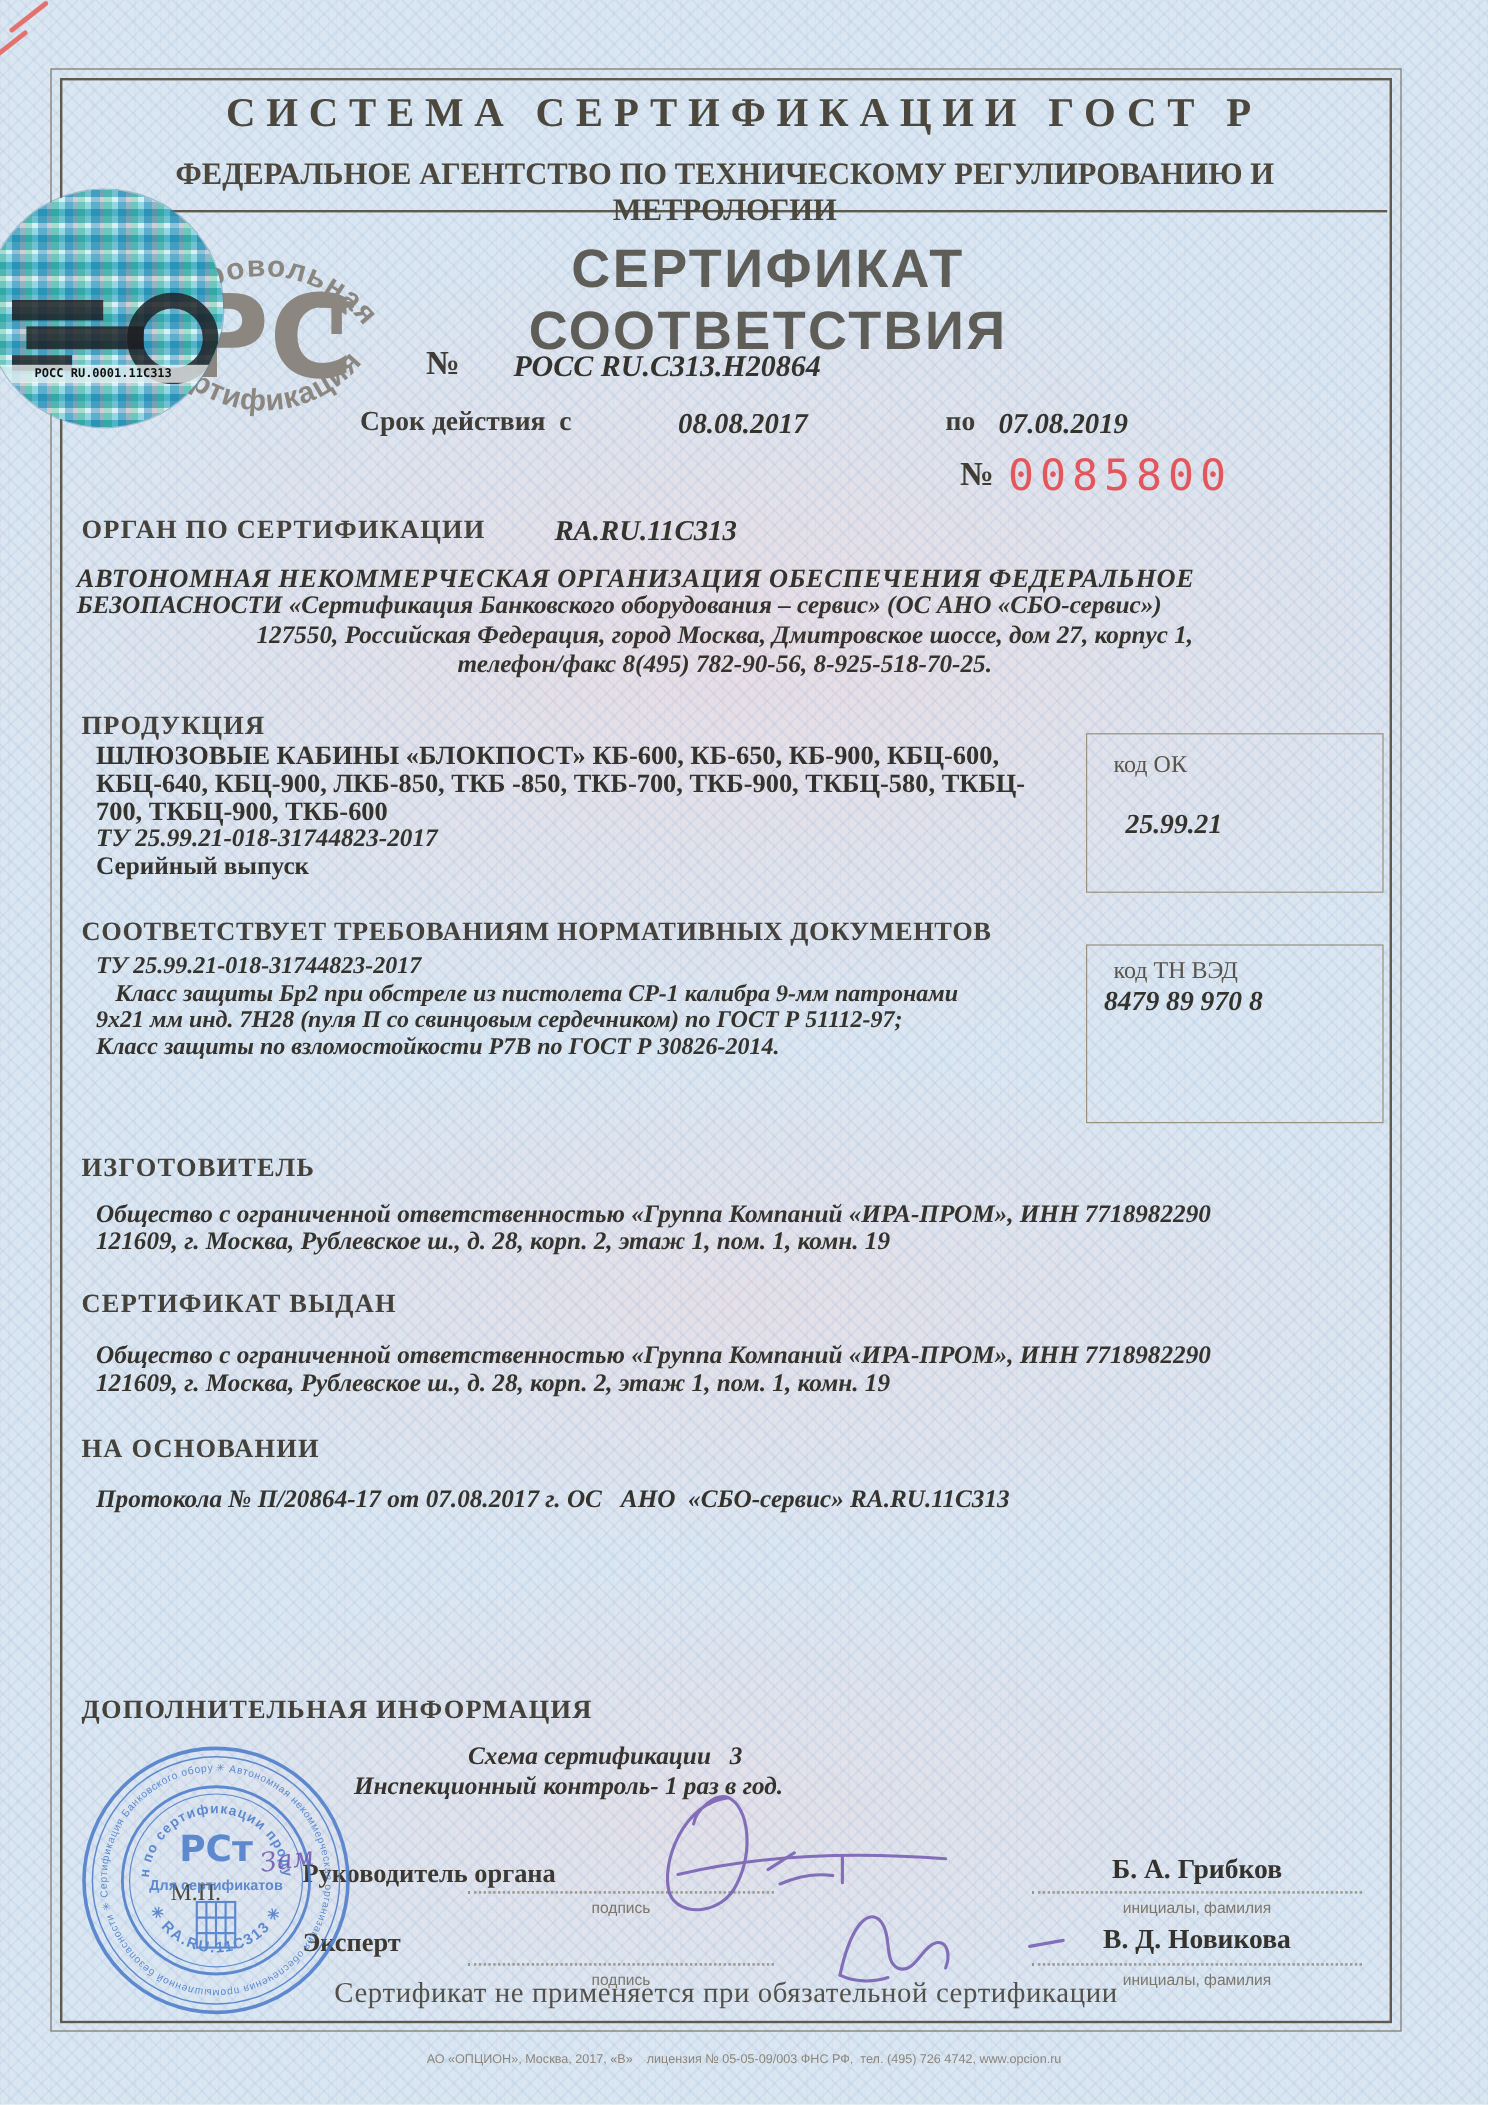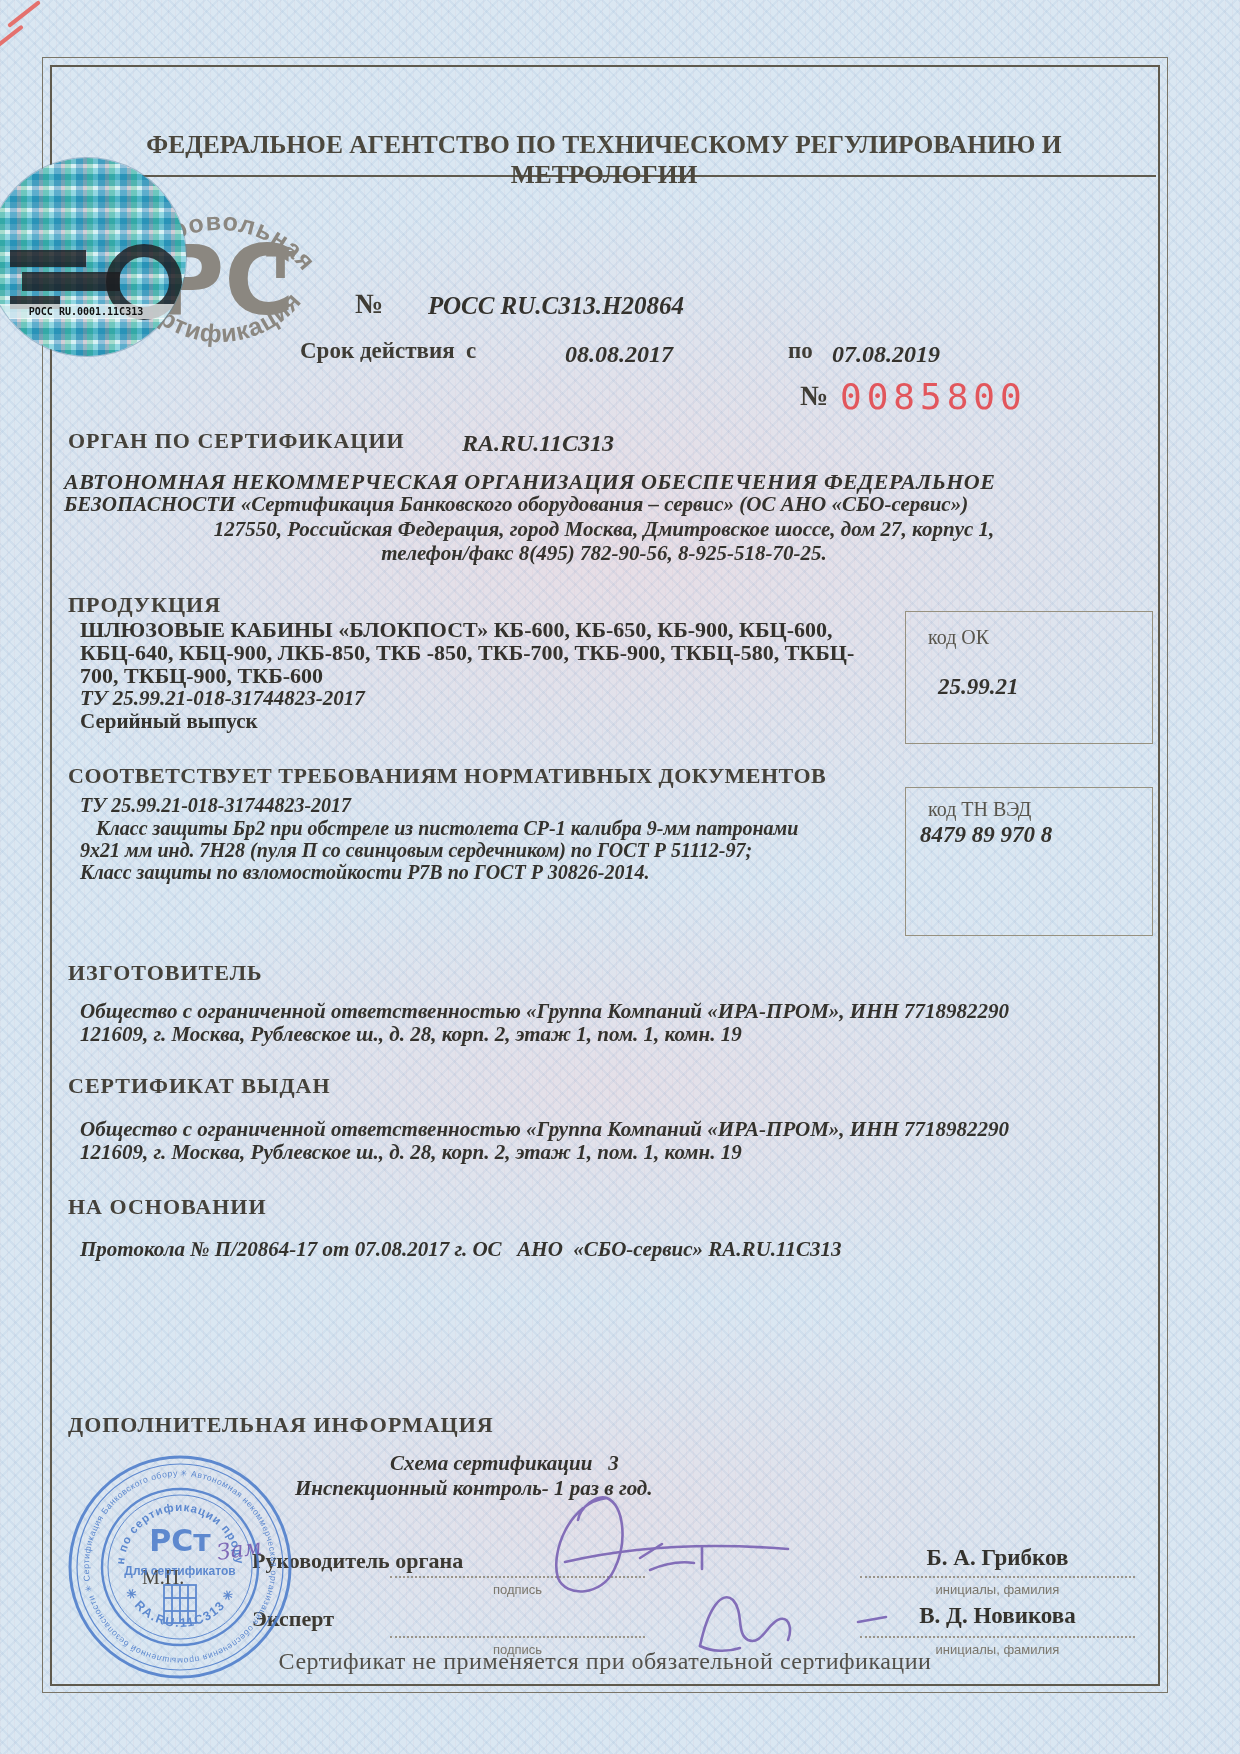--- a/index.html
+++ b/index.html
@@ -82,20 +82,21 @@
 
 <div class="page">
 
   <div class="abs frame-outer"></div>
   <div class="abs frame-inner"></div>
   <div class="abs header-sep"></div>
 
   <div class="abs corner-mark" style="left:4px;top:12px;width:40px;transform:rotate(-38deg);"></div>
   <div class="abs corner-mark" style="left:-6px;top:34px;width:32px;transform:rotate(-38deg);"></div>
 
+  <div class="abs hdr1">СИСТЕМА СЕРТИФИКАЦИИ ГОСТ Р</div>
   <div class="abs hdr2">ФЕДЕРАЛЬНОЕ АГЕНТСТВО ПО ТЕХНИЧЕСКОМУ РЕГУЛИРОВАНИЮ И МЕТРОЛОГИИ</div>
 
   <div class="abs holo">
     <div class="key k1"></div>
     <div class="key k2"></div>
     <div class="key k3"></div>
     <div class="kring"></div>
     <div class="holo-code">РОСС RU.0001.11С313</div>
   </div>
 
@@ -107,20 +108,21 @@
     <text font-family="Liberation Sans, sans-serif" font-size="25" font-weight="bold" fill="#8b8780" letter-spacing="1">
       <textPath href="#arcTop" startOffset="50%" text-anchor="middle">Добровольная</textPath>
     </text>
     <text font-family="Liberation Sans, sans-serif" font-size="25" font-weight="bold" fill="#8b8780" letter-spacing="1">
       <textPath href="#arcBot" startOffset="50%" text-anchor="middle">сертификация</textPath>
     </text>
     <text x="42" y="138" font-family="DejaVu Sans, sans-serif" font-size="96" font-weight="bold" fill="#8b8780">РС</text>
     <text x="154" y="102" font-family="DejaVu Sans, sans-serif" font-size="50" font-weight="bold" fill="#8b8780">т</text>
   </svg>
 
+  <div class="abs doc-title">СЕРТИФИКАТ СООТВЕТСТВИЯ</div>
 
   <div class="abs no-label" style="left:355px;top:288px;">№</div>
   <div class="abs bi cert-no" style="left:428px;top:292px;">РОСС RU.С313.Н20864</div>
 
   <div class="abs row-label" style="left:300px;top:338px;">Срок действия&nbsp; с</div>
   <div class="abs bi date" style="left:565px;top:341px;">08.08.2017</div>
   <div class="abs row-label" style="left:788px;top:338px;">по</div>
   <div class="abs bi date" style="left:832px;top:341px;">07.08.2019</div>
 
   <div class="abs no-label" style="left:800px;top:380px;">№</div>
@@ -240,14 +242,15 @@
       <path d="M 565,1562 C 625,1548 700,1542 788,1549"></path>
       <path d="M 640,1558 l 22,-14 m -12,26 c 14,-6 30,-9 44,-7 m 8,-16 l 0,22"></path>
       <path d="M 700,1646 C 708,1608 722,1590 733,1600 C 744,1612 736,1634 748,1640 C 762,1646 768,1622 780,1619 C 790,1617 792,1630 788,1640"></path>
       <path d="M 700,1646 C 712,1652 728,1652 740,1648"></path>
       <path d="M 858,1622 l 28,-5"></path>
     </g>
     <text x="218" y="1560" font-family="DejaVu Serif, serif" font-style="italic" font-size="22" fill="#6f55ae" opacity=".85" transform="rotate(-8 218 1560)">Зам</text>
   </svg>
 
   <div class="abs footnote">Сертификат не применяется при обязательной сертификации</div>
+  <div class="abs imprint">АО «ОПЦИОН», Москва, 2017, «В»&nbsp;&nbsp;&nbsp; лицензия № 05-05-09/003 ФНС РФ,&nbsp; тел. (495) 726 4742, www.opcion.ru</div>
 
 </div>
 
 </body></html>

